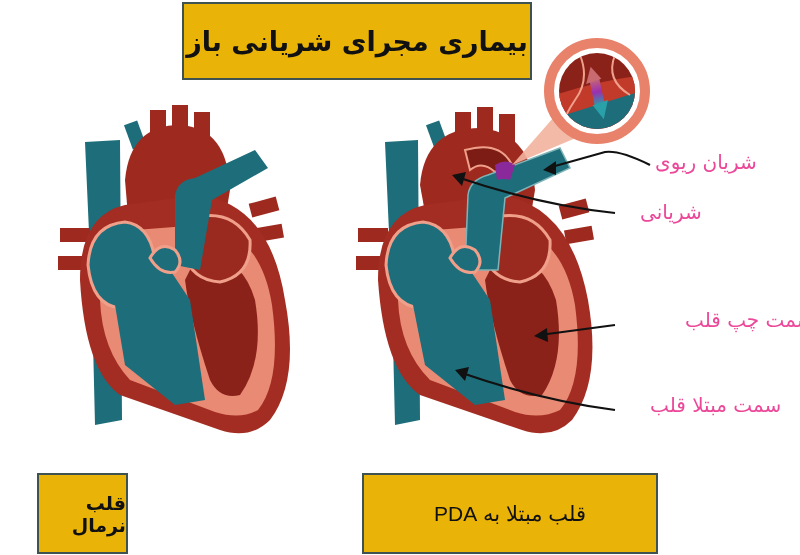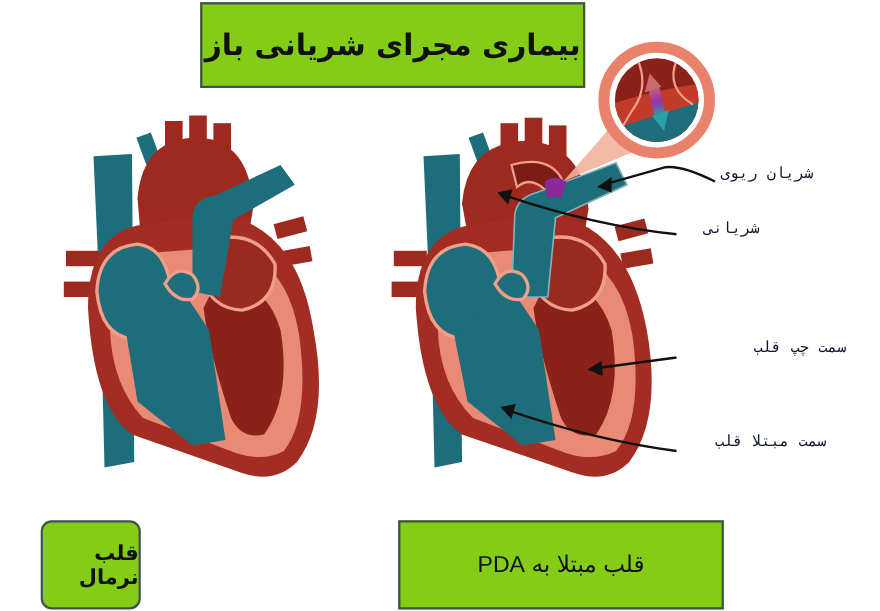--- a/index.html
+++ b/index.html
@@ -1,21 +1,21 @@
 <!DOCTYPE html>
 <html><head>
   <meta charset="utf-8">
   <style>
     html, body { margin:0; padding:0; background:#ffffff; }
     body { width:800px; height:555px; position:relative; overflow:hidden; font-family:"DejaVu Sans", sans-serif; }
-    .box { position:absolute; background:#84cc16; border:2px solid #3e5252; box-sizing:border-box; display:flex; align-items:center; justify-content:center; color:#111; direction:rtl; }
+    .box { position:absolute; background:#eab308; border:2px solid #3e5252; box-sizing:border-box; display:flex; align-items:center; justify-content:center; color:#111; direction:rtl; }
     #title-box { left:182px; top:2px; width:350px; height:78px; font-weight:bold; font-size:27px; }
-    #normal-box { left:37px; top:473px; width:91px; height:81px; font-weight:bold; font-size:19px;border-radius:10px; }
+    #normal-box { left:37px; top:473px; width:91px; height:81px; font-weight:bold; font-size:19px; }
     #pda-box { left:362px; top:473px; width:296px; height:81px; font-size:21px; font-family:Liberation Sans, sans-serif; }
-    .lbl { position:absolute; direction:rtl; color:#0f172a; font-size:14px; white-space:nowrap;font-family:Liberation Mono, monospace; }
+    .lbl { position:absolute; direction:rtl; color:#ec4899; font-size:20px; white-space:nowrap; }
     #lbl-pulm { left:655px; top:150px; }
     #lbl-aorta { left:640px; top:200px; }
     #lbl-left { left:685px; top:308px; }
     #lbl-right { left:650px; top:393px; }
     svg.art { position:absolute; left:0; top:0; }
   </style>
 </head>
 <body>
 
 <svg class="art" width="800" height="555" viewBox="0 0 800 555">

